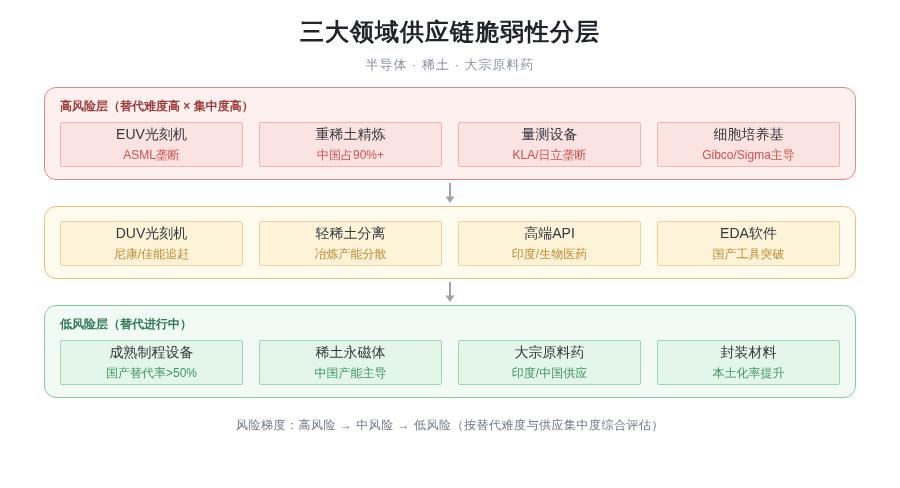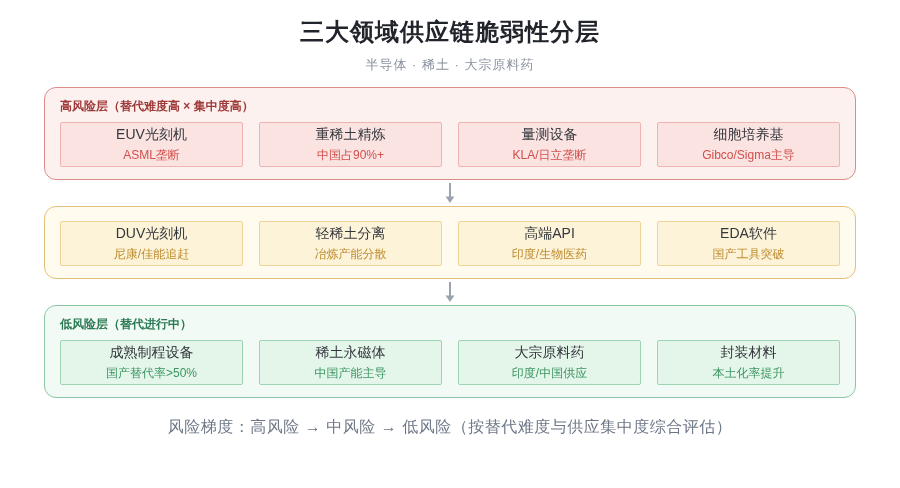--- a/index.html
+++ b/index.html
@@ -70,21 +70,21 @@
 
   .arrow-row {
     height: 26px;
     display: flex;
     align-items: center;
     justify-content: center;
   }
 
   .footer-note {
     text-align: center;
-    font-size: 16px;
+    font-size: 12px;
     color: #6e7787;
     margin-top: 19px;
     letter-spacing: 0.5px;
   }
 </style>
 </head>
 <body>
 
 <div class="page">
 

